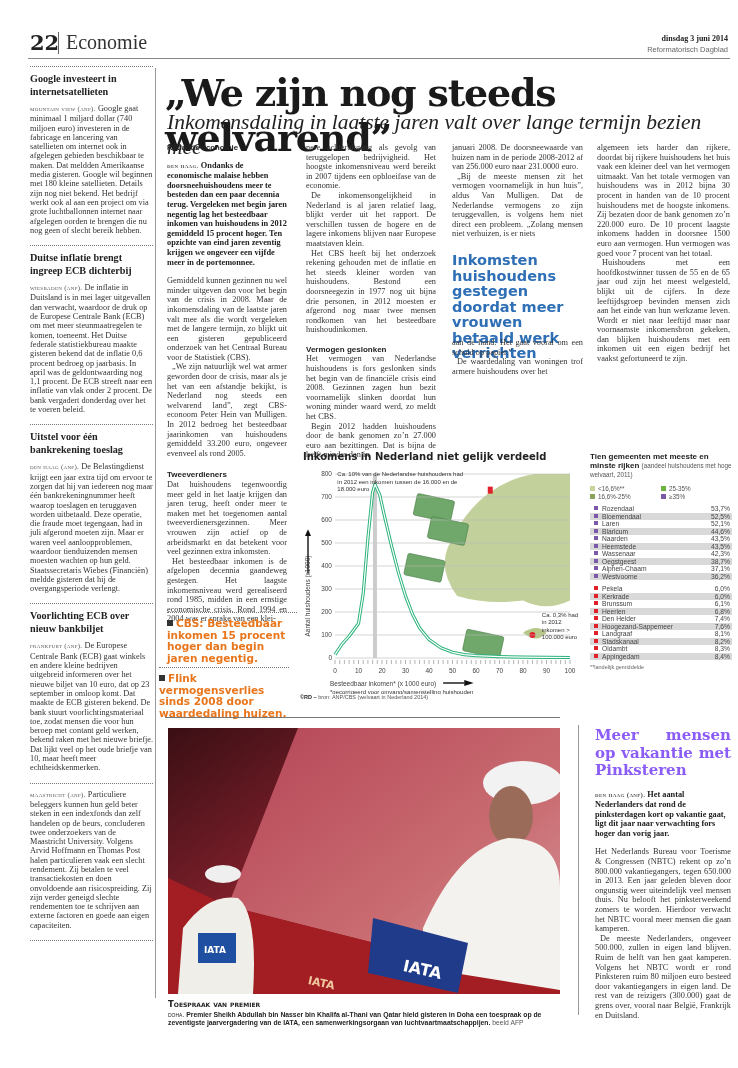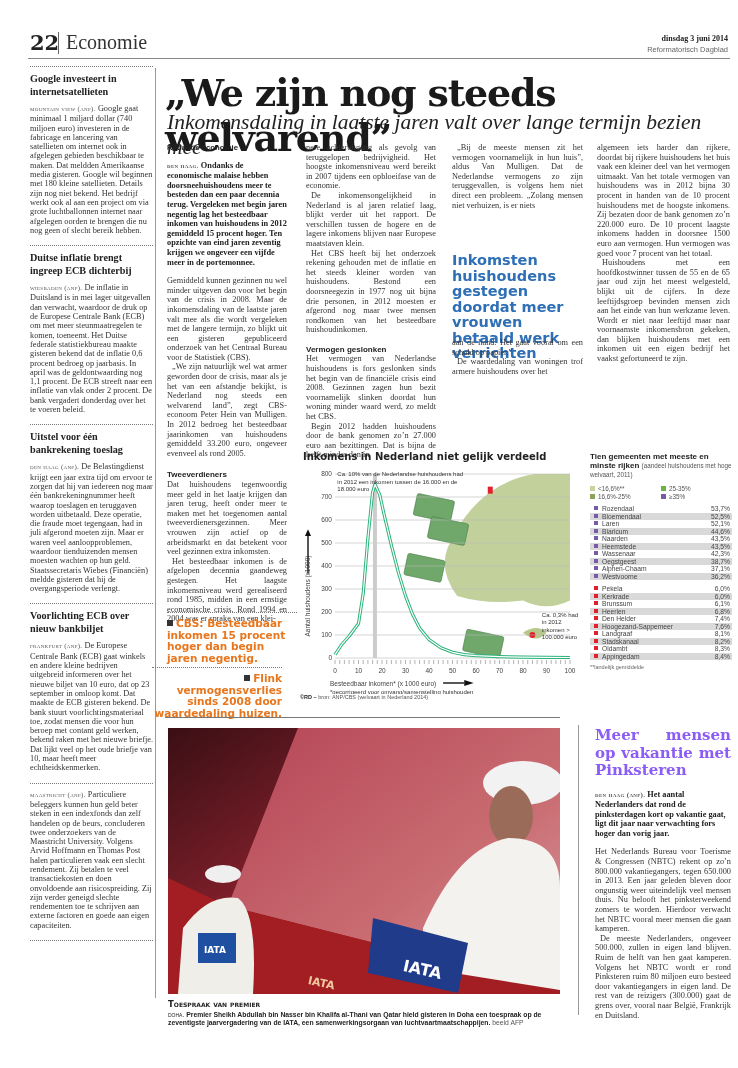--- a/index.html
+++ b/index.html
@@ -35,21 +35,21 @@
   #col1 { left:167px; top:143px; width:120px; }
   #col2 { left:306px; top:143px; width:130px; }
   #col3 { left:452px; top:143px; width:131px; }
   #col4 { left:597px; top:143px; width:133px; }
 
   #pullquote { left:452px; top:253px; width:135px; font-family:"DejaVu Sans", sans-serif; font-weight:bold; font-size:14.5px; line-height:15.5px; color:#2f6fb5; }
 
   .highlight { font-family:"DejaVu Sans", sans-serif; font-weight:bold; font-size:10.5px; line-height:11.5px; color:#e8761c; border-top:1px dotted #777; padding-top:5px; }
   .highlight .sq { display:inline-block; width:6px; height:6px; background:#333; margin-right:3px; vertical-align:1px; }
   #hl1 { left:167px; top:612px; width:130px; }
-  #hl2 { left:152px; top:667px; width:130px;text-align:right; }
+  #hl2 { left:159px; top:667px; width:130px; }
 
   
   #chart-title { left:303px; top:451px; font-family:"DejaVu Sans", sans-serif; font-weight:bold; font-size:10px; color:#222; }
   #chart-svg { left:300px; top:462px; }
   .tick { font-family:"Liberation Sans", sans-serif; font-size:6.5px; fill:#444; }
   .annot { font-family:"Liberation Sans", sans-serif; font-size:6px; fill:#333; }
   #chart-source { left:300px; top:694px; font-family:"Liberation Sans", sans-serif; font-size:5.5px; color:#555; }
   #chart-source b { color:#222; }
 
   
@@ -139,20 +139,21 @@
     </div>
   <div class="subh" style="margin-top:10px">Vermogen geslonken</div>
   <div id="verm-paras">
       <p class="noind">Het vermogen van Nederlandse huishoudens is fors geslonken sinds het begin van de financiële crisis eind 2008. Gezinnen zagen hun bezit voornamelijk slinken doordat hun woning minder waard werd, zo meldt het CBS.</p>
       <p>Begin 2012 hadden huishoudens door de bank genomen zo’n 27.000 euro aan bezittingen. Dat is bijna de helft minder dan in</p>
     </div>
 </div>
 
 <div class="abs col" id="col3">
   <div id="col3-paras">
+      <p class="noind">januari 2008. De doorsneewaarde van huizen nam in de periode 2008-2012 af van 256.000 euro naar 231.0000 euro.</p>
       <p>„Bij de meeste mensen zit het vermogen voornamelijk in hun huis”, aldus Van Mulligen. Dat de Nederlandse vermogens zo zijn teruggevallen, is volgens hem niet direct een probleem. „Zolang mensen niet verhuizen, is er niets</p>
     </div>
 </div>
 <div class="abs" id="pullquote">Inkomsten huishoudens gestegen doordat meer vrouwen betaald werk verrichten</div>
 <div class="abs col" id="col3b" style="left:452px; top:338px; width:131px;">
   <div id="col3b-paras">
       <p class="noind">aan de hand. Het gaat vooral om een schuld op papier.”</p>
       <p>De waardedaling van woningen trof armere huishoudens over het</p>
     </div>
 </div>

